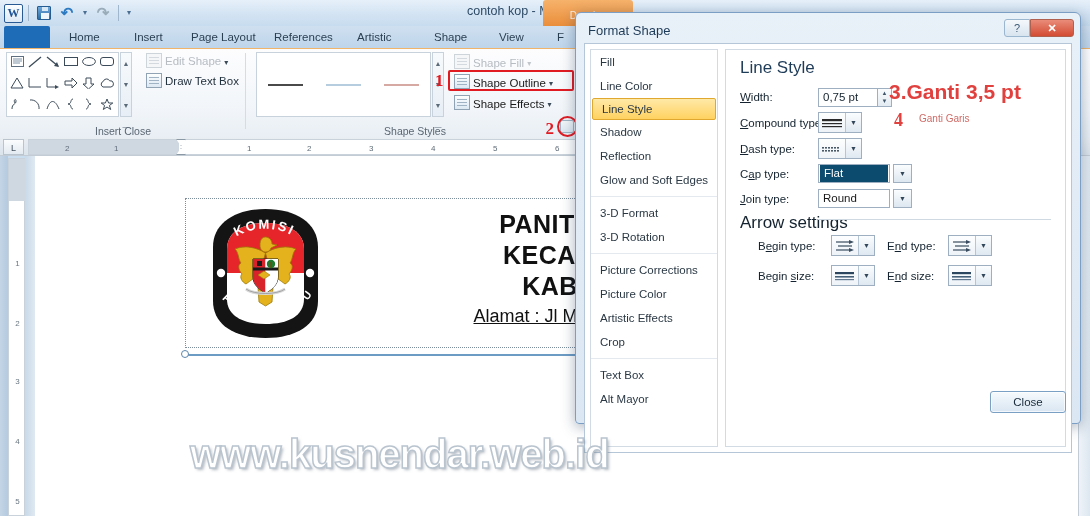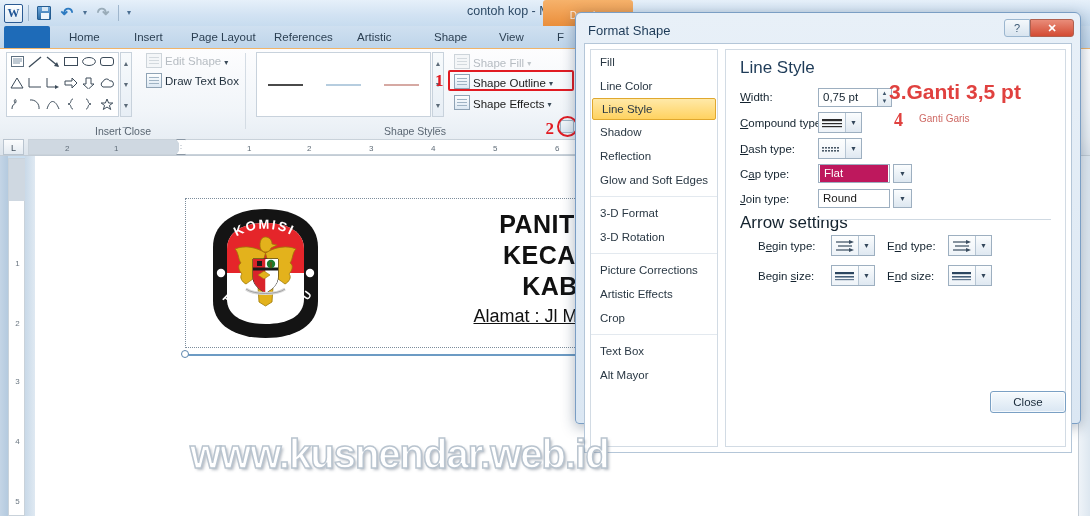--- a/index.html
+++ b/index.html
@@ -189,21 +189,21 @@
     line-height:8px; color:#40576d; font-style:normal;}
   .combo { position:absolute; height:21px; border:1px solid #9dafc0;
     background:linear-gradient(180deg,#fdfefe,#eef3f8); display:flex; align-items:center; }
   .combo .sample { flex:1; display:flex; align-items:center; justify-content:center; }
   .combo .arrow { width:16px; height:19px; border-left:1px solid #b6c5d3;
     background:linear-gradient(180deg,#fbfdfe,#dfe8f1); text-align:center;
     font-size:7px; line-height:19px; color:#32465a; }
   .txtcombo { position:absolute; height:19px; border:1px solid #9dafc0; background:#fff;
     display:flex; align-items:center; }
   .txtcombo .val { flex:1; padding-left:4px; font-size:11.5px; line-height:17px; }
-  .txtcombo .val.selected { background:#be185d; color:#fff; margin:1px; }
+  .txtcombo .val.selected { background:#0c4a6e; color:#fff; margin:1px; }
   .sect { position:absolute; left:14px; font-size:17px; color:#14232f;}
   .sect-rule { position:absolute; height:1px; background:#cfd9e2; }
   .dlg-footer { position:absolute; right:14px; bottom:10px; }
   .btn-close { width:76px; height:22px; border:1px solid #7aa0c4; border-radius:3px;
     background:linear-gradient(180deg,#f6fafd,#d9e6f3); font-size:11.5px;
     text-align:center; line-height:20px; color:#17293a;
     box-shadow:0 0 0 1px rgba(255,255,255,.7) inset; }
   .ann-red { position:absolute; color:#e0413f; white-space:nowrap; }
 </style>
 </head>
@@ -517,20 +517,21 @@
         <div class="nav-item">Line Color</div>
         <div class="nav-item sel">Line Style</div>
         <div class="nav-item">Shadow</div>
         <div class="nav-item">Reflection</div>
         <div class="nav-item">Glow and Soft Edges</div>
         <div class="nav-gap"></div>
         <div class="nav-item">3-D Format</div>
         <div class="nav-item">3-D Rotation</div>
         <div class="nav-gap"></div>
         <div class="nav-item">Picture Corrections</div>
+        <div class="nav-item">Picture Color</div>
         <div class="nav-item">Artistic Effects</div>
         <div class="nav-item">Crop</div>
         <div class="nav-gap"></div>
         <div class="nav-item">Text Box</div>
         <div class="nav-item">Alt Mayor</div>
       </div>
 
       <div class="dlg-pane">
         <div class="pane-title">Line Style</div>
 

